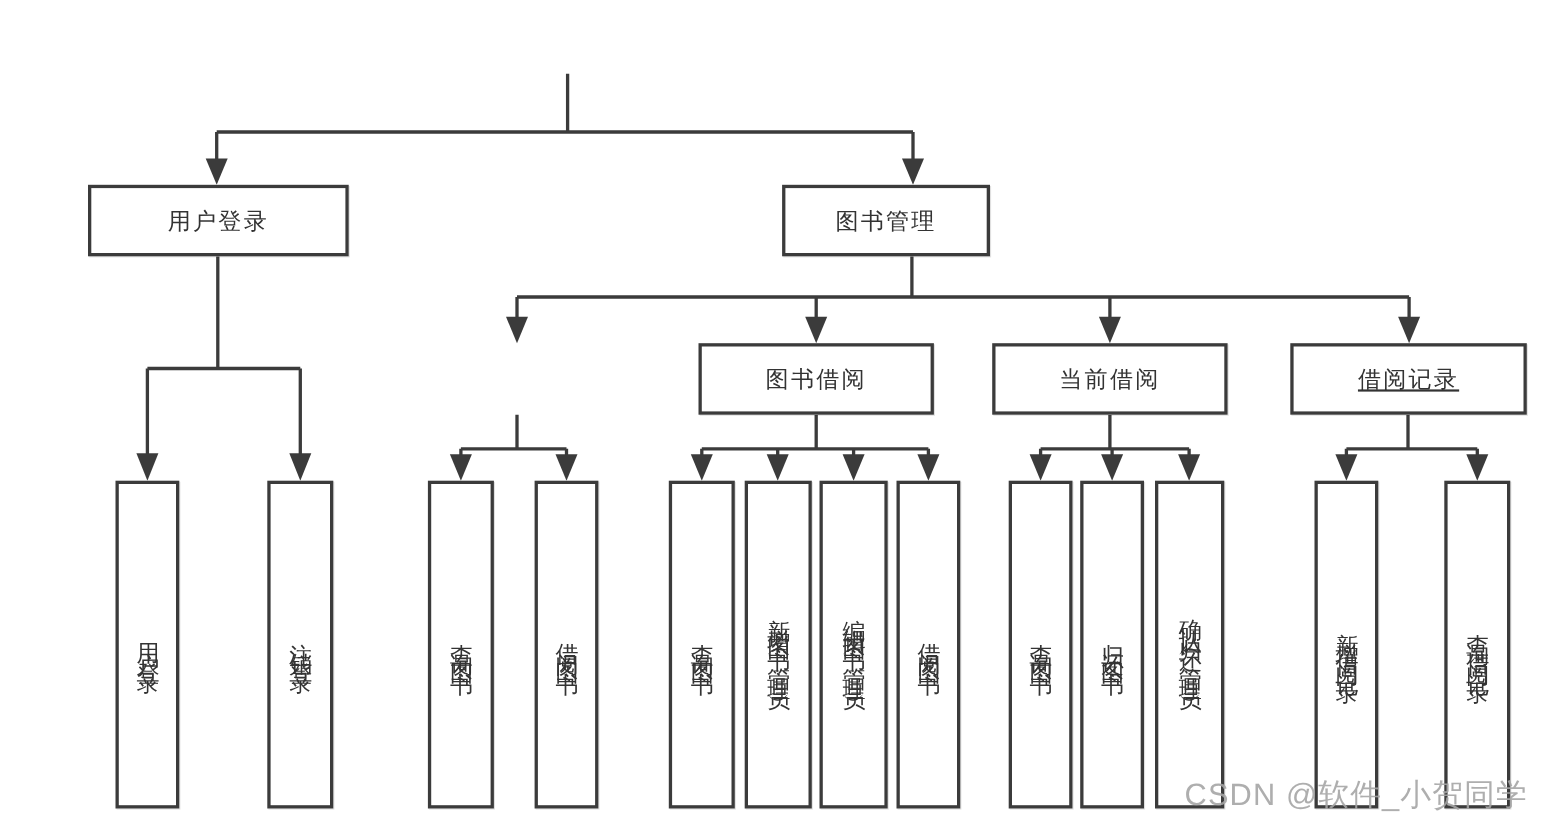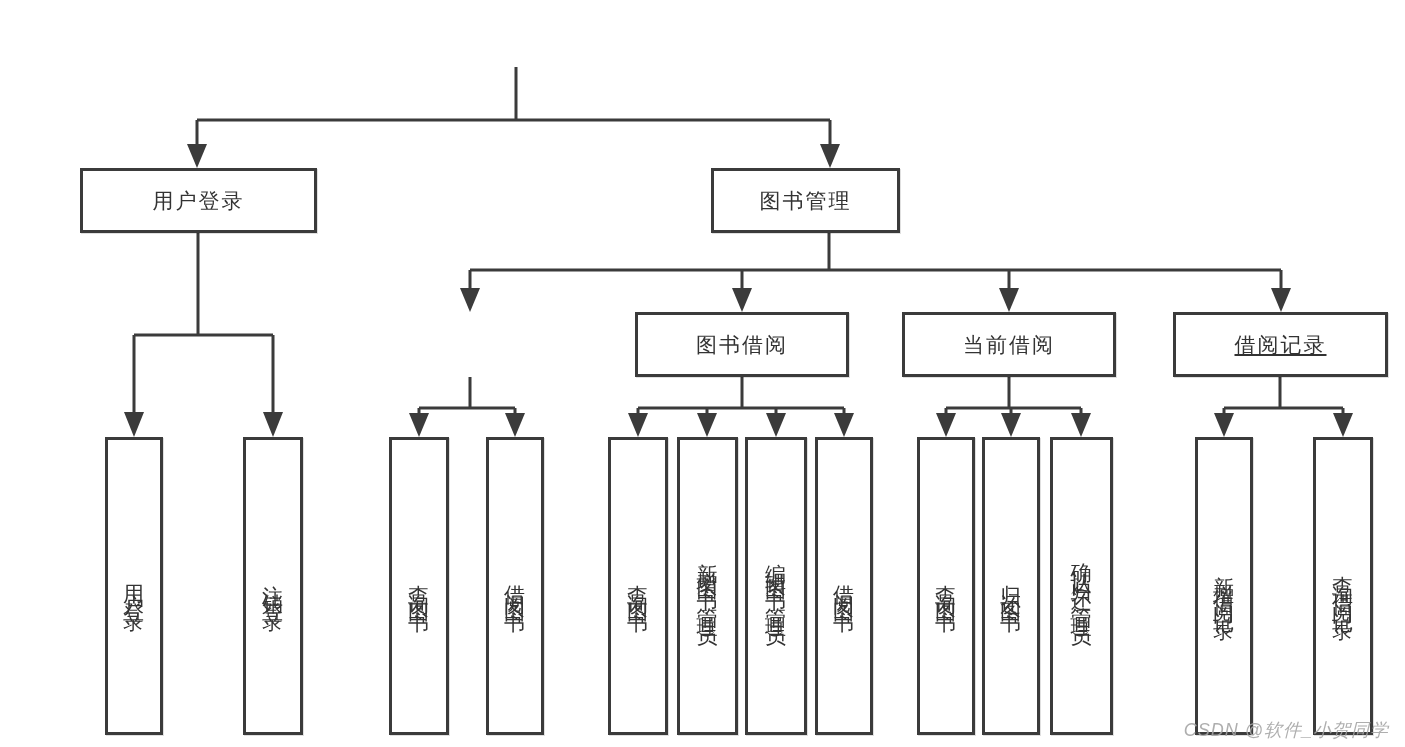--- a/index.html
+++ b/index.html
@@ -30,26 +30,25 @@
     writing-mode:vertical-rl;
     text-orientation:upright;
     font-size:21px;
     letter-spacing:9px;
     color:#333333;
     line-height:1;
   }
   .watermark{
     position:absolute;
     right:16px;bottom:5px;
-    font-size:18px;
+    font-size:28px;
     color:rgba(165,165,165,0.9);
     letter-spacing:1px;
     z-index:2;
     white-space:nowrap;
-    font-style:italic;
   }
 </style>
 </head>
 <body>
 
 <div id="stage">
 
   <svg id="wires" width="1405" height="747" aria-hidden="true">
 
     <path d="M516,67 L516,120 M197,120 L830,120 M197,120 L197,146 M830,120 L830,146"></path>

